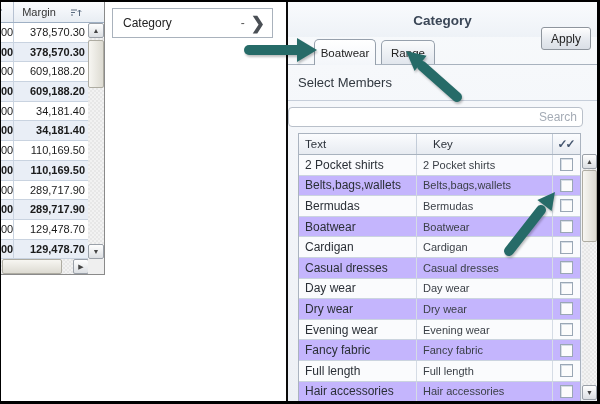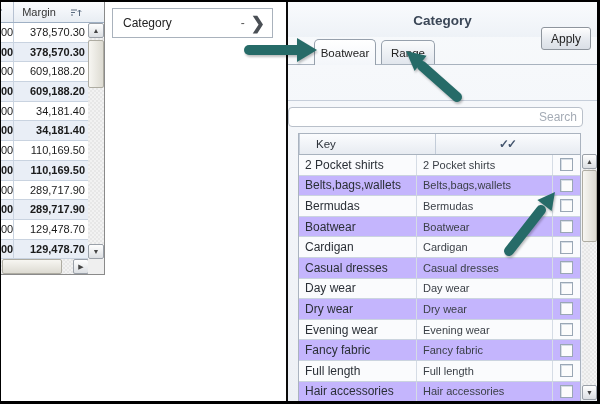--- a/index.html
+++ b/index.html
@@ -223,25 +223,27 @@
   <div class="panel">
     <div class="panel-header">
       <div class="panel-title">Category</div>
       <div class="btn btn-apply">Apply</div>
     </div>
 
     <div class="tab tab-selection">Boatwear</div>
     <div class="tab tab-range">Range</div>
 
     <div class="panel-content">
+      <div class="section-title">Select Members</div>
       <div class="section-divider"></div>
       <input class="search-input" type="text" placeholder="Search" style="">
 
       <div class="members-table">
         <div class="mt-header">
+          <div class="mt-h-text">Text</div>
           <div class="mt-h-key">Key</div>
           <div class="mt-h-check">
             <span class="dblcheck">✓✓</span>
           </div>
         </div>
 
           <div class="mt-row">
             <span class="mt-text">2 Pocket shirts</span>
             <span class="mt-key">2 Pocket shirts</span>
             <span class="mt-checkcell">

